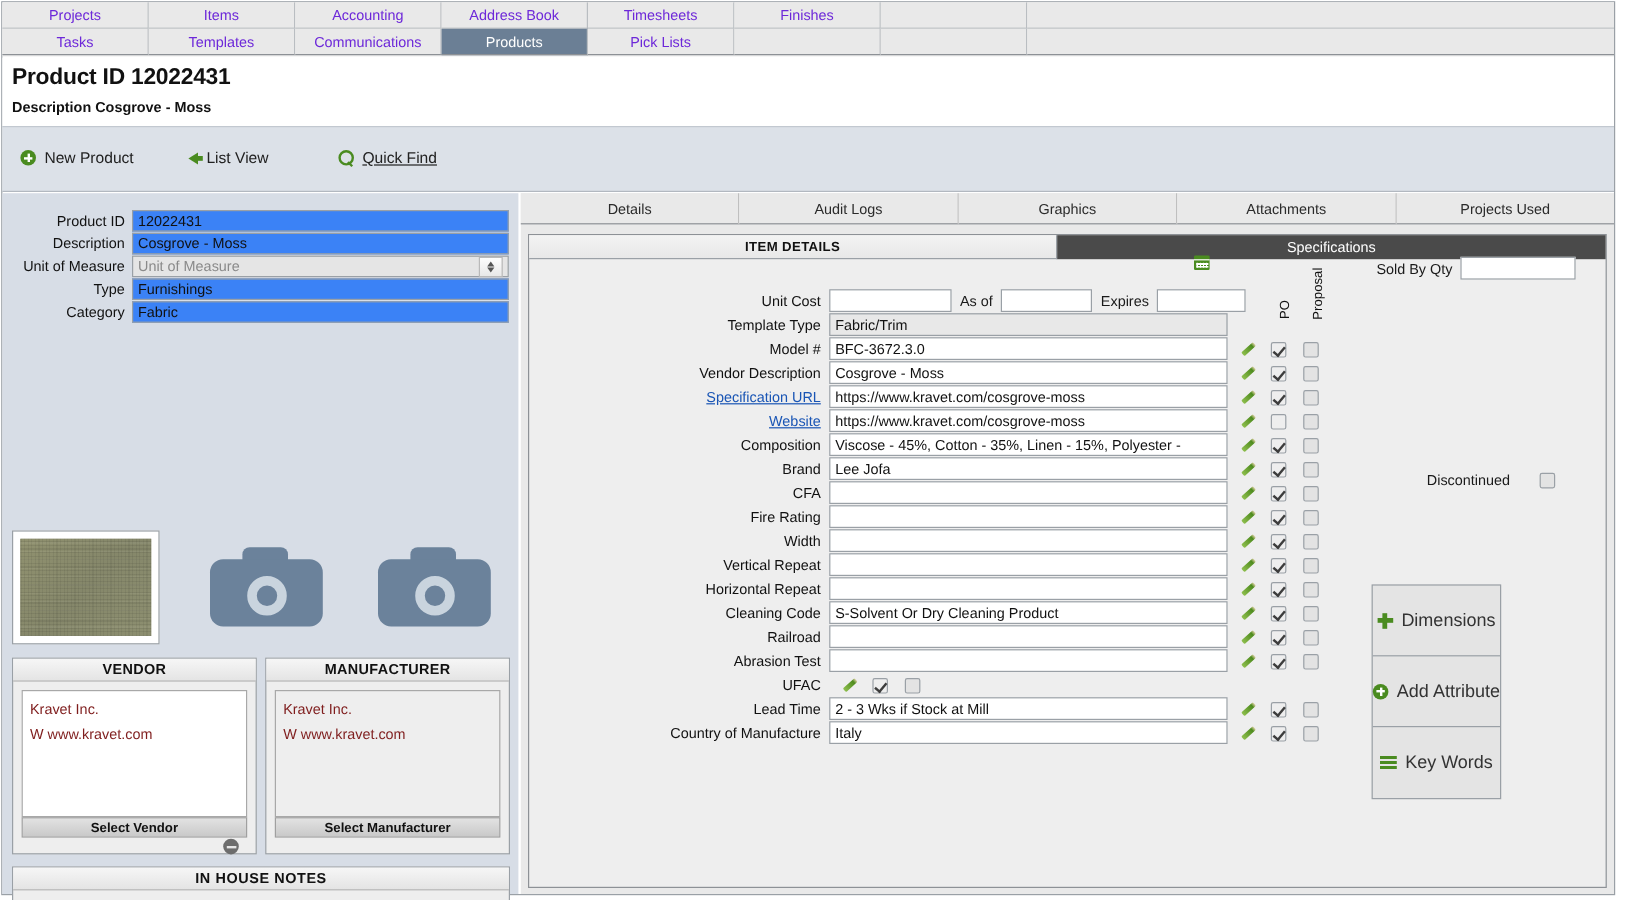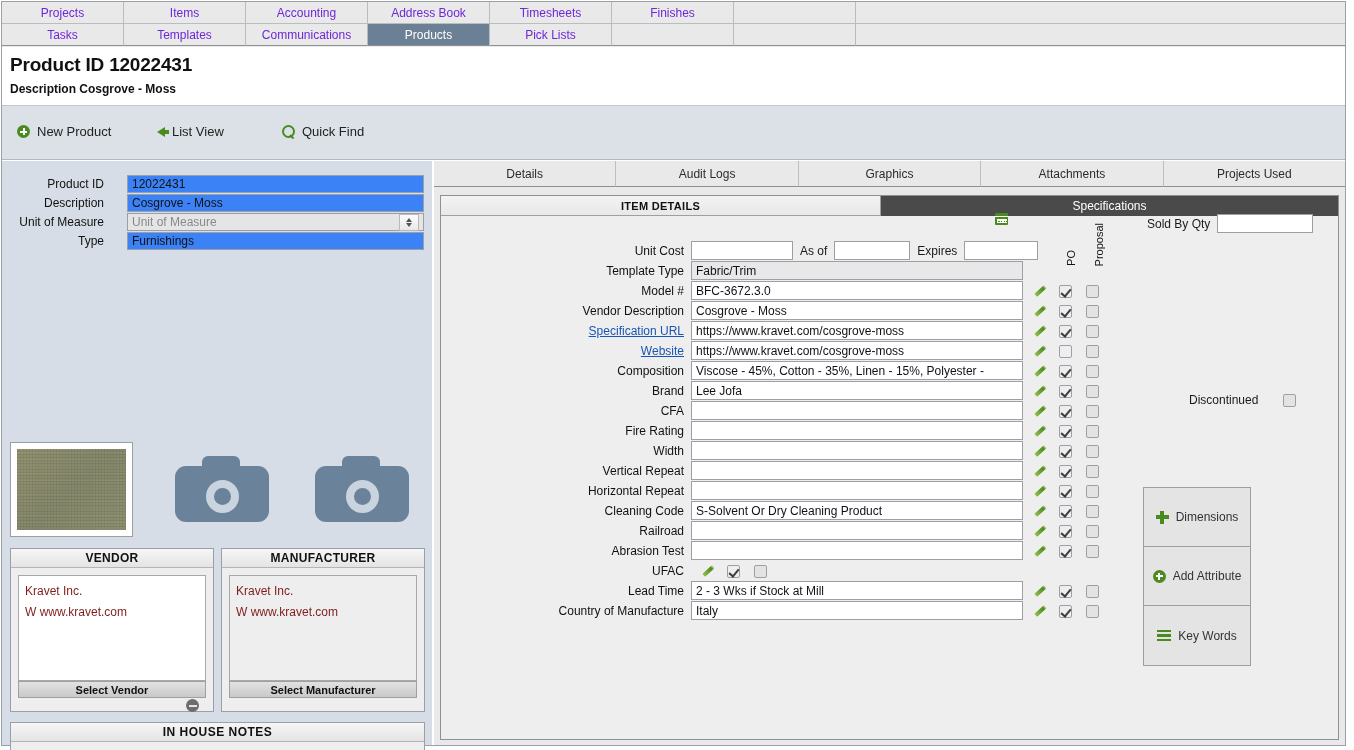--- a/index.html
+++ b/index.html
@@ -66,21 +66,21 @@
     border-bottom:1px solid #b2b8c0;
   }
   .tb-action {
     position:absolute; top:18px;
     display:flex; align-items:center; gap:7px;
     font-size:13px; color:#222;
     cursor:pointer;
   }
   #tb-new   { left:15px; }
   #tb-list  { left:155px; }
-  #tb-find  { left:280px; }
+  #tb-find  { left:280px;text-decoration:underline; }
 
   .ico-plus-circle {
     width:13px; height:13px; border-radius:50%;
     background:#4a8b20; position:relative; display:inline-block;
   }
   .ico-plus-circle::before, .ico-plus-circle::after {
     content:""; position:absolute; background:#fff;
   }
   .ico-plus-circle::before { left:3px; top:5.5px; width:7px; height:2px; }
   .ico-plus-circle::after  { left:5.5px; top:3px; width:2px; height:7px; }
@@ -120,21 +120,21 @@
   #pager { position:absolute; right:10px; top:110px; text-align:right; }
   #pager .arrows { font-size:15px; letter-spacing:7px; color:#3c4450; line-height:18px; }
   #pager .arrows .dim { color:#b5bcc6; }
   #pager .label { font-size:12px; font-weight:bold; color:#111; margin-top:8px; letter-spacing:-0.1px; }
 
   
   #leftpanel {
     position:absolute; left:2px; top:161px; width:430px; height:584px;
     background:#d7dde6;
   }
-  .frow { display:flex; align-items:center; margin-bottom:1px; height:18px;gap:17px; }
+  .frow { display:flex; align-items:center; margin-bottom:1px; height:18px; }
   .flabel { width:108px; text-align:right; padding-right:6px; font-size:12px; color:#111; }
   .finput {
     flex:1 1 auto; height:18px; background:#3b82f6;
     border:1px solid #9aa0a6; font-size:12px; color:#111;
     padding:1px 4px; line-height:15px; display:flex; align-items:center;
   }
   .finput.readonly { background:#e5e5e5; color:#8a8a8a; }
   .stepper {
     position:relative; width:20px; height:17px; margin-left:auto;
     background:linear-gradient(#fdfdfd,#e8e8e8); border:1px solid #b9b9b9;
@@ -295,21 +295,21 @@
   #soldby { position:absolute; left:706px; top:18px; display:flex; align-items:center; }
   #soldby .lbl { font-size:12px; margin-right:7px; }
   #soldby .bx { width:96px; height:19px; background:#fff; border:1px solid #9aa0a6; }
 
   #disc { position:absolute; left:748px; top:197px; display:flex; align-items:center; }
   #disc .lbl { font-size:12px; margin-right:11px; }
 
   #btnstack { position:absolute; left:702px; top:291px; width:108px; border:1px solid #9aa0a6; background:#e4e4e4; }
   .stackbtn {
     height:59px; display:flex; align-items:center; justify-content:center; gap:7px;
-    font-size:12px; color:#333; border-bottom:1px solid #9aa0a6; cursor:pointer;
+    font-size:15px; color:#333; border-bottom:1px solid #9aa0a6; cursor:pointer;
   }
   .stackbtn:last-child { border-bottom:none; }
   .ico-move {
     width:13px; height:13px; position:relative; display:inline-block;
   }
   .ico-move::before { content:""; position:absolute; left:4.5px; top:0; width:4px; height:13px; background:#4a8b20; }
   .ico-move::after  { content:""; position:absolute; left:0; top:4.5px; width:13px; height:4px; background:#4a8b20; }
   .ico-lines { width:14px; height:11px; display:inline-block;
     background:repeating-linear-gradient(0deg,#4a8b20 0 2.5px,transparent 2.5px 4.4px); }
 </style>
@@ -414,20 +414,24 @@
           <span class="stepper">
               <i class="up"></i>
               <i class="dn"></i>
             </span>
         </div>
       </div>
       <div class="frow">
         <div class="flabel">Type</div>
         <div class="finput">Furnishings</div>
       </div>
+      <div class="frow">
+        <div class="flabel">Category</div>
+        <div class="finput">Fabric</div>
+      </div>
     </div>
 
     <div id="swatchrow">
       <div id="swatch-frame">
         <div id="swatch-img"></div>
       </div>
       <div class="cam" id="cam1">
         <div class="bump"></div>
           <div class="body"></div>
           <div class="lens"></div>

